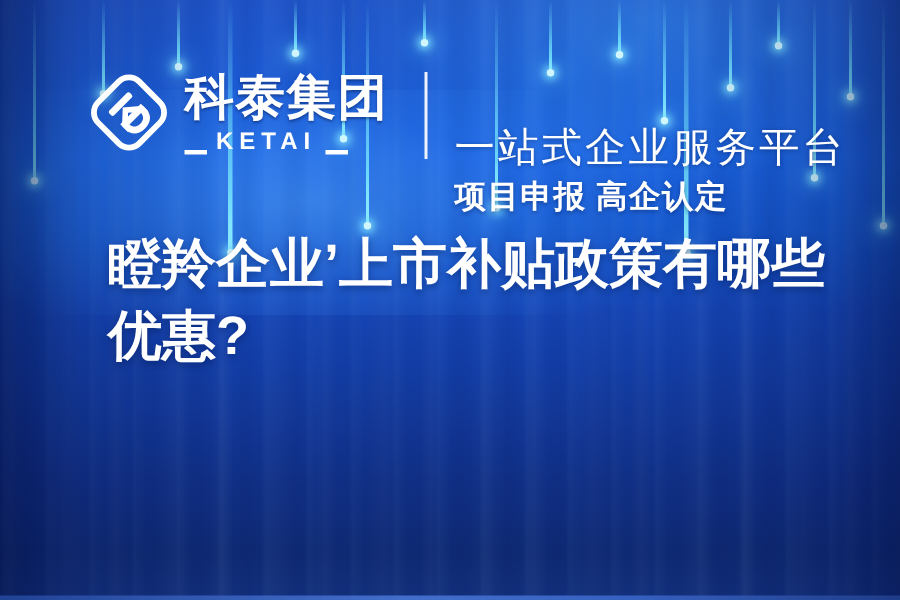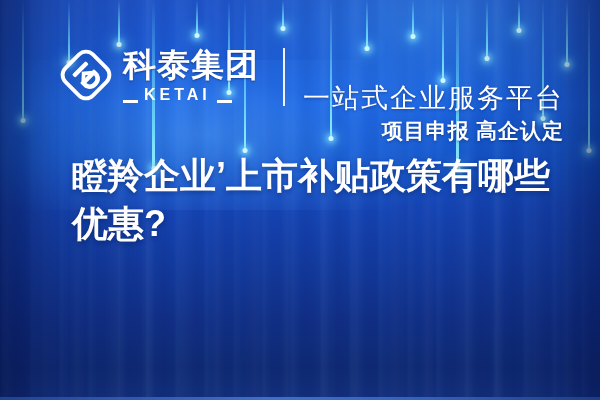--- a/index.html
+++ b/index.html
@@ -126,21 +126,21 @@
 
   .tagline{position:absolute;left:303px;top:44px;color:#fff;margin-top:40px;}
   .tagline .t1{
     font-size:27px;line-height:1.1;letter-spacing:2px;font-weight:normal;
     text-shadow:0 1px 3px rgba(0,20,70,.4);white-space:nowrap;
   }
   .tagline .t2{
     margin-top:6px;
     font-family:"Liberation Serif","DejaVu Serif",serif;
     font-size:21px;line-height:1.1;letter-spacing:1px;font-weight:bold;
-    text-shadow:0 1px 3px rgba(0,20,70,.4);white-space:nowrap;text-align:right;
+    text-shadow:0 1px 3px rgba(0,20,70,.4);white-space:nowrap;
   }
 
   
   .headline{
     position:absolute;left:72px;top:152px;width:510px;
     color:#ffffff;font-size:36px;font-weight:bold;line-height:1.34;
     letter-spacing:0px;
     text-shadow:0 2px 5px rgba(2,18,70,.42);
   }
 </style>

